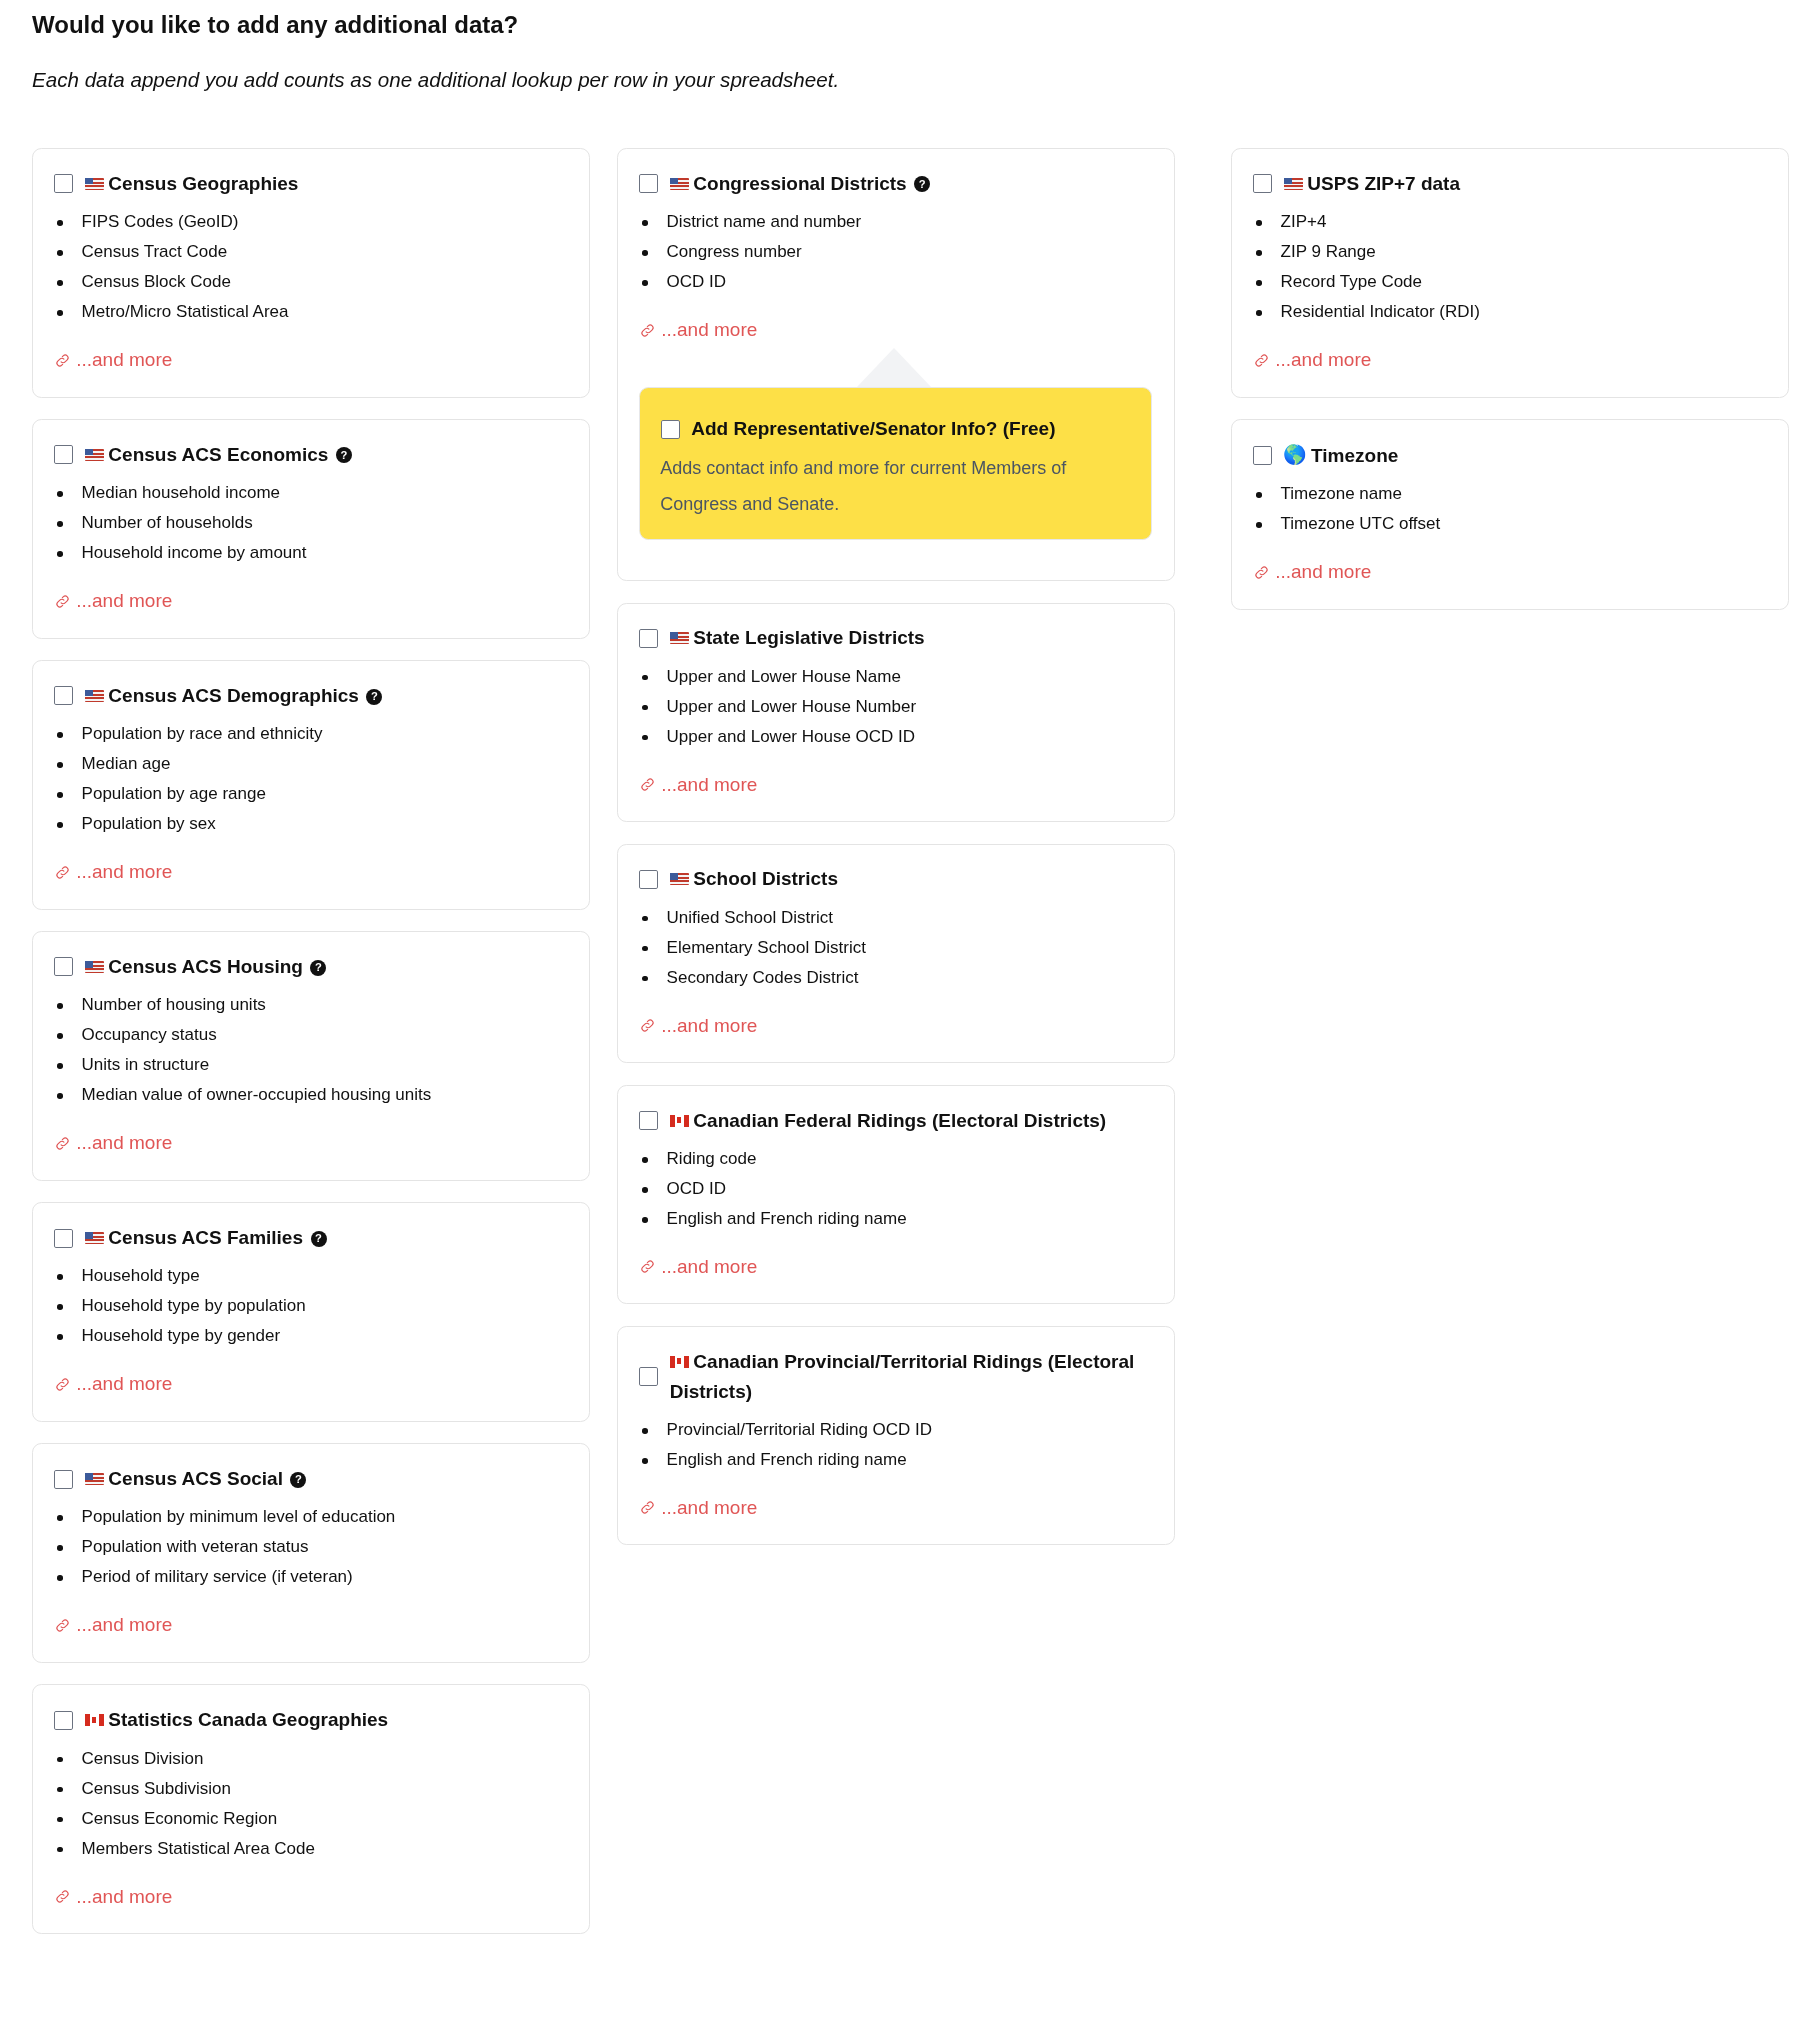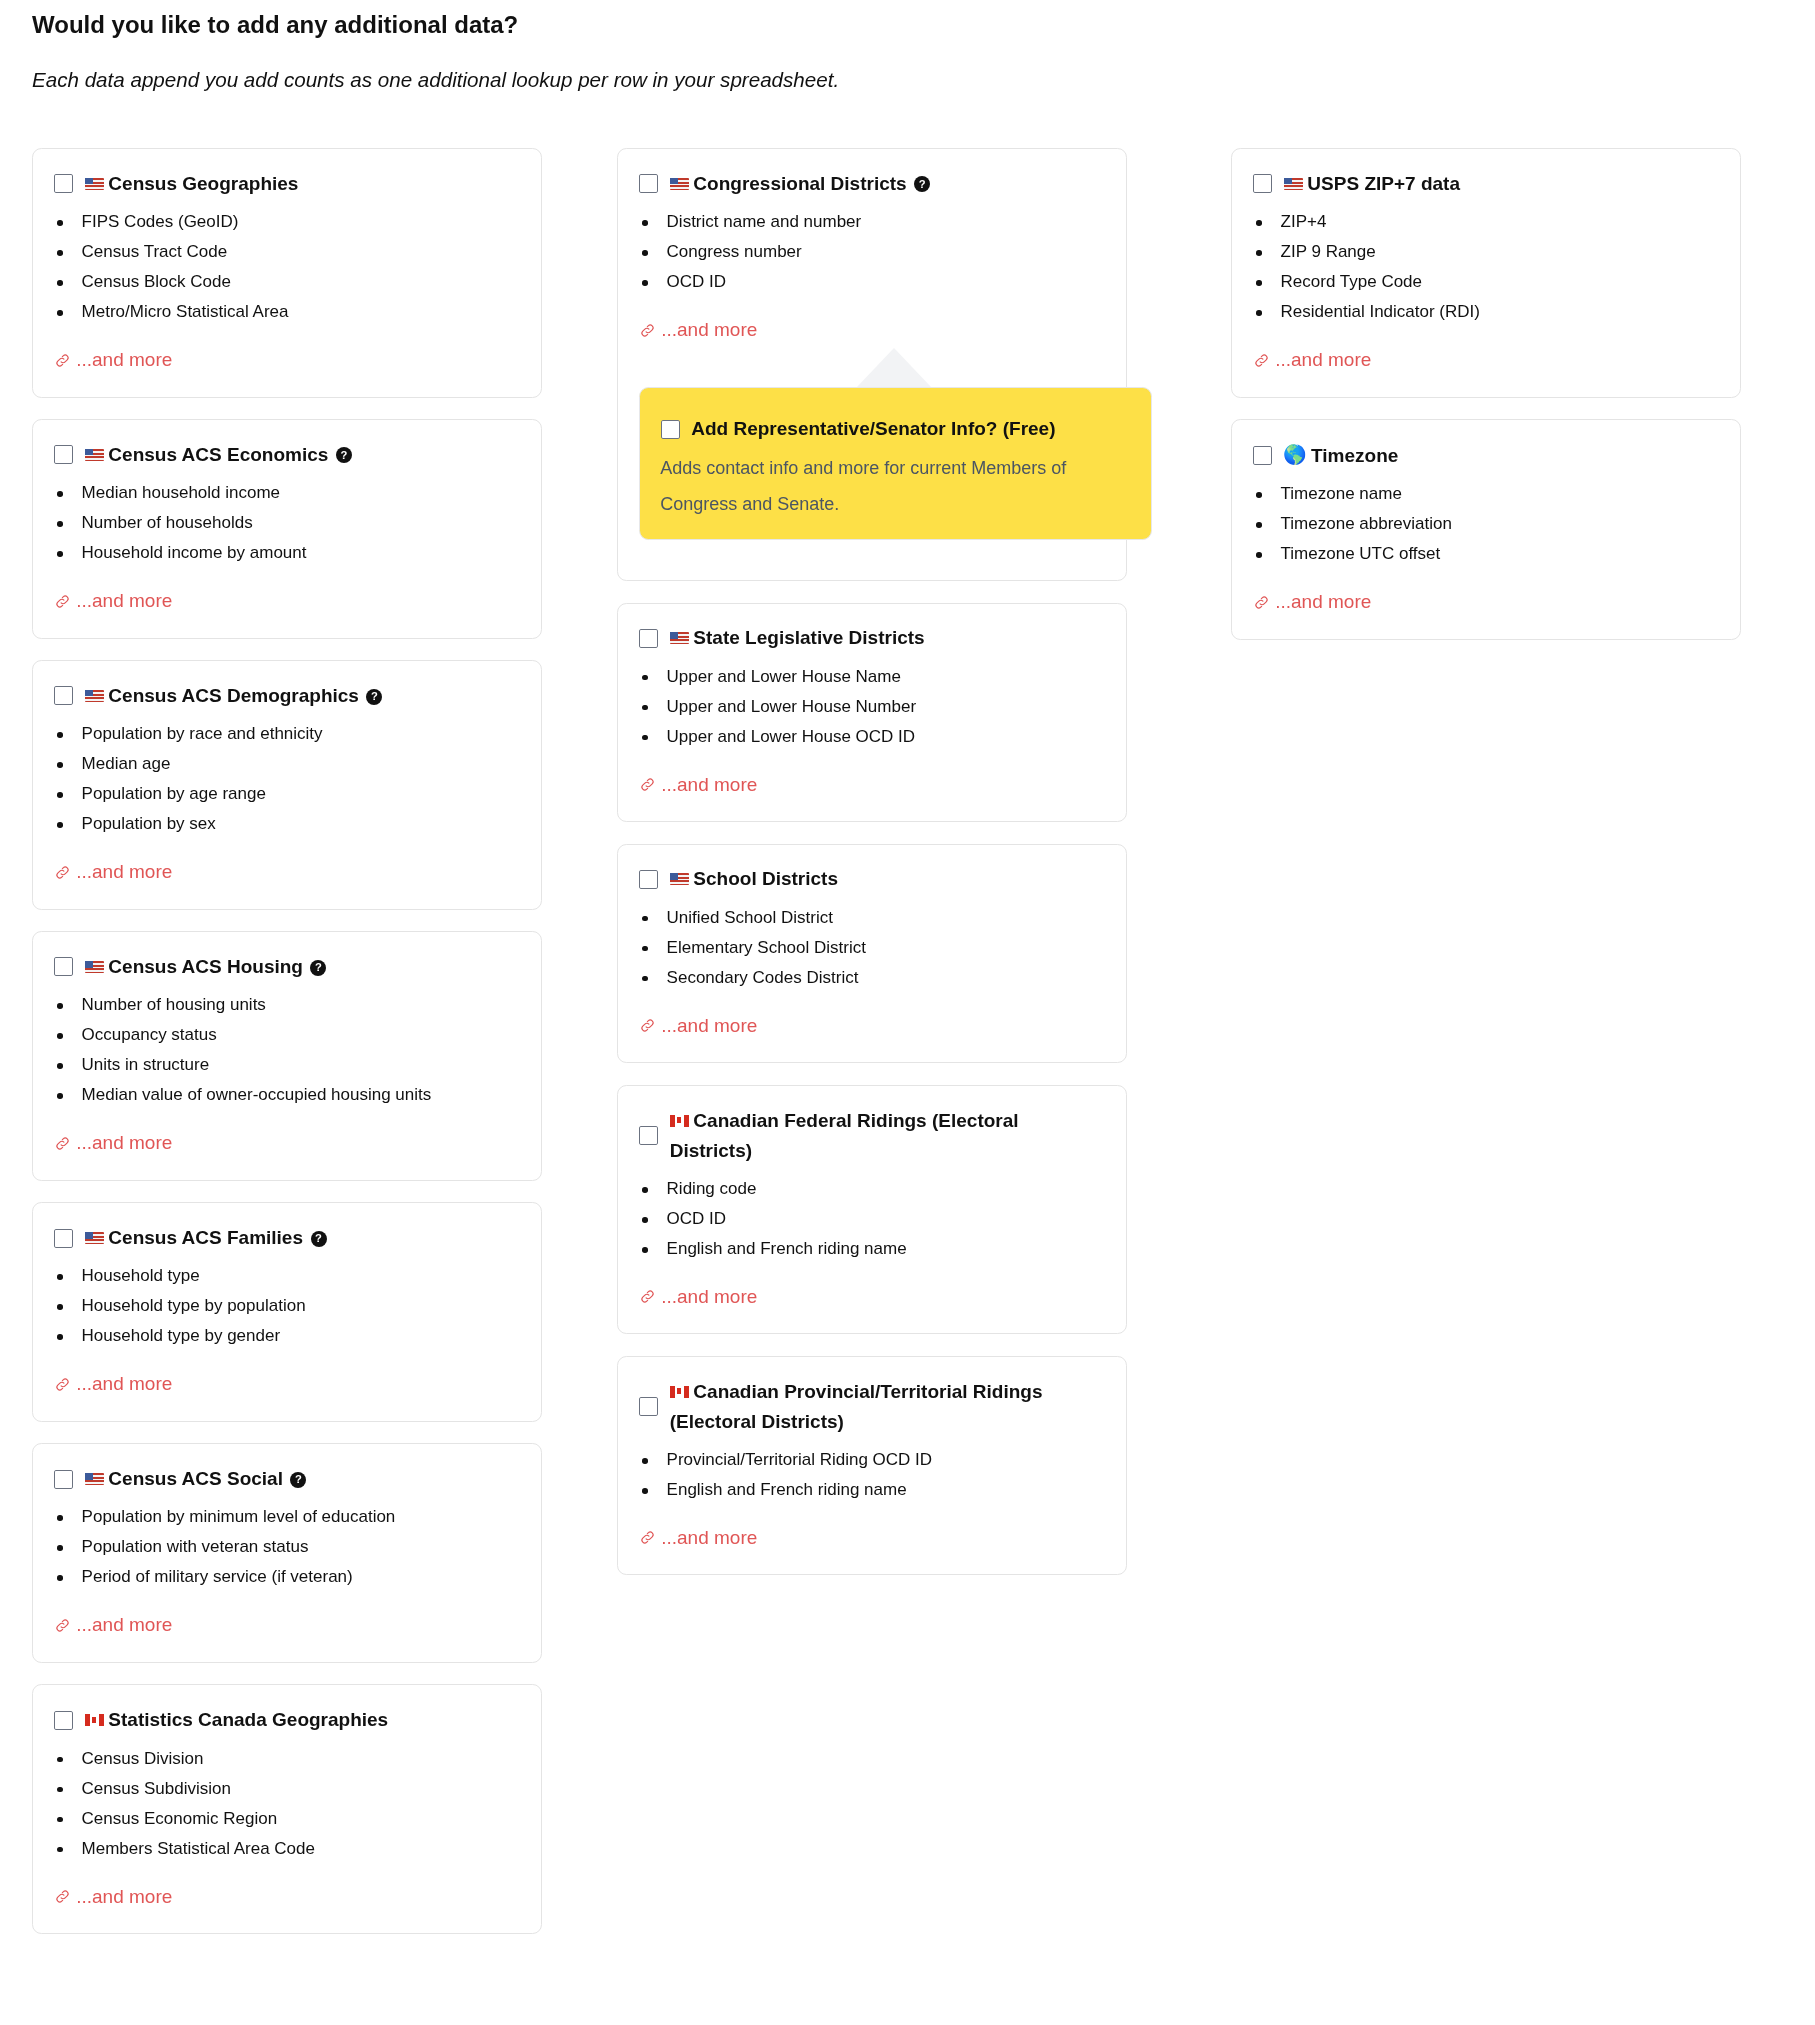--- a/index.html
+++ b/index.html
@@ -1,20 +1,20 @@
 <!DOCTYPE html>
 <html style="font-size:15px"><head>
 <meta charset="utf-8">
 <style>
   * { box-sizing: border-box; margin: 0; padding: 0; }
   html, body { width: 1816px; height: 2026px; background: #ffffff; overflow: hidden; }
   body { font-family: "Liberation Sans", "DejaVu Sans", sans-serif; color: #111111; position: relative; }
   .heading { position: absolute; left: 32px; top: 7.5px; font-size: 24px; line-height: 34px; color: #111; }
   .subheading { position: absolute; left: 32px; top: 64px; font-size: 20.6px; line-height: 32px; font-style: italic; color: #111; }
-  .column { position: absolute; top: 148px; width: 510px; display: flex; flex-direction: column; gap: 21.5px; }
+  .column { position: absolute; top: 148px; width: 558px; display: flex; flex-direction: column; gap: 21.5px; }
   .col-left { left: 32px; }
   .col-mid { left: 617px; }
   .col-right { left: 1231px; }
   .card { border: 1.4px solid #e4e4e4; border-radius: 9.4px; background: #fff; padding: 19.7px 20.6px 21.5px 20.6px; }
   .card-head { display: flex; align-items: center; min-height: 30px; }
   .checkbox { flex: 0 0 auto; width: 19px; height: 19px; border: 1.4px solid #6b7280; border-radius: 1.9px; background: #fff; margin-left: 0.9px; margin-right: 11.2px; cursor: pointer; }
   .card-title { font-size: 19px; line-height: 30px; font-weight: bold; color: #111; }
   .flag { display: inline-block; margin-right: 4.7px; font-size: 15px; vertical-align: 0.9px; }
   .flag-us { width: 19px; height: 12px; vertical-align: 0px; background: repeating-linear-gradient(to bottom, #c0392b 0 1.9px, #f4f4f4 1.9px 3.7px); position: relative; border-radius: 0.9px; }
   .flag-us::before { content: ""; position: absolute; left: 0; top: 0; width: 8.4px; height: 6.6px; background: #3c5a9a; }
@@ -333,21 +333,20 @@
 
   <div class="card">
     <div class="card-head">
       <span class="checkbox" role="checkbox" aria-checked="false"></span>
       <span class="card-title">
         <span class="flag globe">🌎</span><span class="title-text">Timezone</span>
       </span>
     </div>
     <ul class="items">
         <li>Timezone name</li>
-        <li>Timezone abbreviation</li>
         <li>Timezone UTC offset</li>
       </ul>
     <a class="and-more">
       <svg class="link-icon" viewBox="0 0 24 24" fill="none" stroke="#e05555" stroke-width="1.6" stroke-linecap="round" stroke-linejoin="round">
         <path d="M10 14a4 4 0 0 0 5.66 0l3-3a4 4 0 0 0-5.66-5.66l-1.2 1.2"></path>
         <path d="M14 10a4 4 0 0 0-5.66 0l-3 3a4 4 0 0 0 5.66 5.66l1.2-1.2"></path>
       </svg>
       <span class="and-more-text">...and more</span>
     </a>
   </div>

